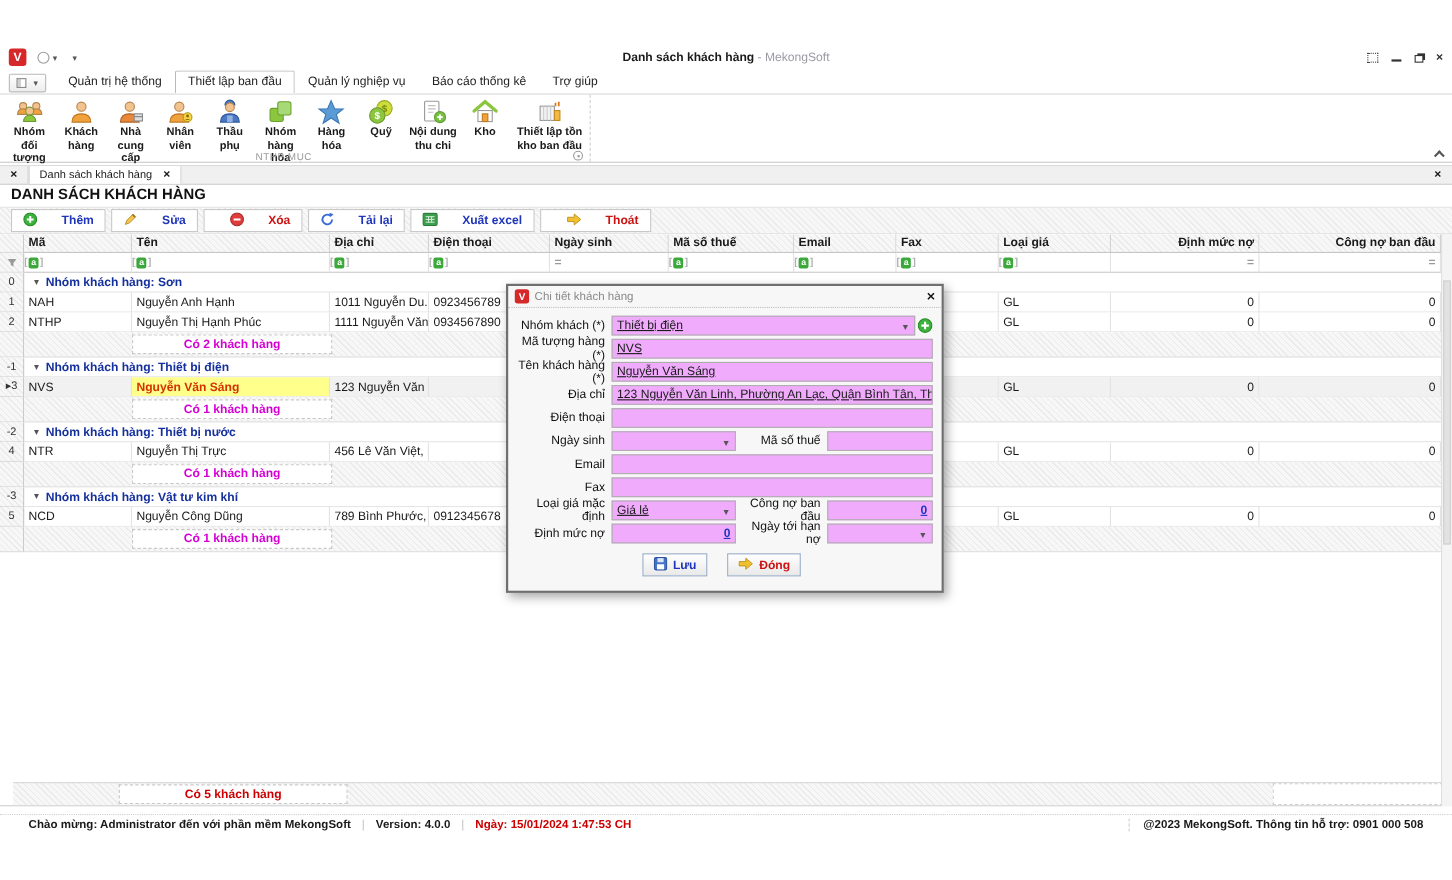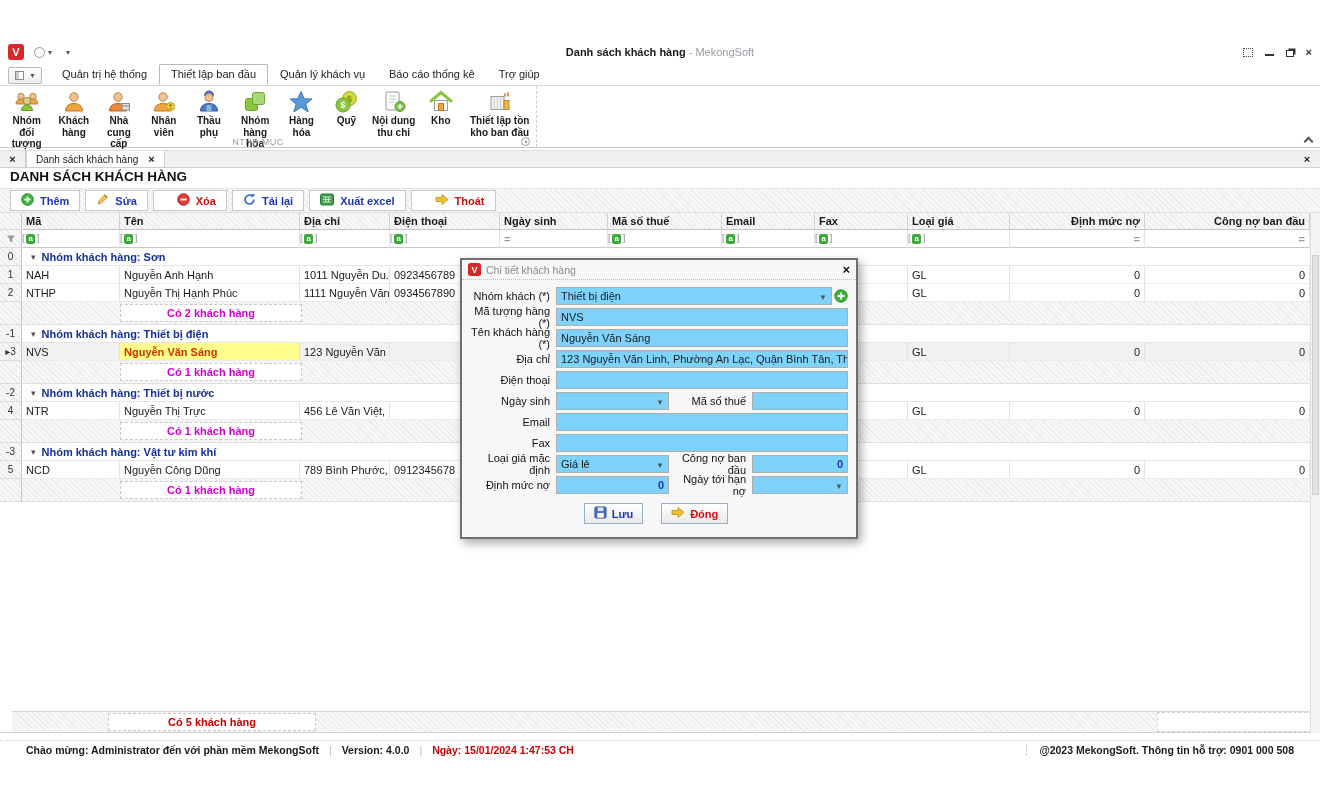--- a/index.html
+++ b/index.html
@@ -44,21 +44,21 @@
   #tabstrip { position:absolute; top:110px; left:0; right:0; height:18px; background:#f0f0f0; border-top:1px solid #dcdcdc; border-bottom:1px solid #cfcfcf; display:flex; align-items:stretch; }
   .ts-closeall { width:26px; display:flex; align-items:center; justify-content:center; font-weight:bold; font-size:11px; border-right:1px solid #cfcfcf; }
   .ts-tab { background:#fff; border-left:1px solid #cfcfcf; border-right:1px solid #cfcfcf; padding:0 9px; display:flex; align-items:center; gap:10px; font-size:10px; }
   .ts-x { font-weight:bold; font-size:11px; }
   .ts-right { margin-left:auto; width:26px; display:flex; align-items:center; justify-content:center; font-weight:bold; }
 
   
   #pagetitle { position:absolute; top:129px; left:10px; font-size:13.5px; font-weight:bold; color:#111; }
   .hatch { background-color:#f7f7f7; background-image:repeating-linear-gradient(45deg, rgba(150,150,150,0.13) 0 1px, transparent 1px 4px); }
   #toolbar { position:absolute; top:148px; left:0; right:0; height:25px; border-top:1px solid #e6e6e6; border-bottom:1px solid #e0e0e0; display:flex; align-items:center; gap:5px; padding-left:10px; }
-  .tbtn { display:flex; align-items:center; gap:6px; background:#fff; border:1px solid #c9c9c9; height:21px; padding:0 10px; font-weight:bold; font-size:11px; font-family:inherit; cursor:default; }
+  .tbtn { display:flex; align-items:center; gap:22px; background:#fff; border:1px solid #c9c9c9; height:21px; padding:0 10px; font-weight:bold; font-size:11px; font-family:inherit; cursor:default; }
   .tbtn.blue { color:#1f35bb; } .tbtn.red { color:#cc1111;padding-left:23px; }
 
   
   #grid { position:absolute; top:173px; left:0; width:1310px; height:520px; background:#fff; border-bottom:1px solid #cfcfcf; overflow:hidden; }
   #gscroll { position:absolute; top:173px; right:0; width:10px; height:520px; background:#f4f4f4; border-left:1px solid #e0e0e0; }
   #gthumb { position:absolute; left:1px; right:1px; top:42px; height:240px; background:#e2e2e2; border:1px solid #cfcfcf; }
   .grow { display:flex; width:1310px; }
   .g-ind { flex:0 0 22px; border-right:1px solid #c6c6c6; border-bottom:1px solid #ddd; font-size:10px; color:#333; display:flex; align-items:center; justify-content:center; }
   .gcell { border-right:1px solid #e3e3e3; border-bottom:1px solid #ececec; padding:0 4px; white-space:nowrap; overflow:hidden; display:flex; align-items:center; }
   .gcell.tr { justify-content:flex-end; }
@@ -82,21 +82,21 @@
 
   
   #modal { position:absolute; left:460px; top:218px; width:398px; height:281px; background:#f7f7f7; border:2px solid #6f6f6f; box-shadow:3px 4px 9px rgba(0,0,0,0.35); z-index:50; }
   .m-title { height:20px; display:flex; align-items:center; gap:5px; padding:0 6px; border-bottom:1px dotted #bdbdbd; color:#8a8a8a; font-size:10.5px; }
   .m-logo { width:13px; height:13px; background:#d62828; border-radius:2.5px; color:#fff; font-weight:bold; font-size:9px; display:inline-flex; align-items:center; justify-content:center; }
   .m-close { margin-left:auto; color:#111; font-weight:bold; font-size:13px; line-height:1; }
   .m-body { padding:6px 8px 0 2px; }
   .m-row { display:flex; align-items:center; height:20px; margin-bottom:1px; }
   .m-label { flex:0 0 92px; text-align:right; padding-right:6px; color:#111; }
   .m-label.mid { flex:1; }
-  .m-input { flex:1; height:18px; line-height:16px; background:#7dd3fc; border:1px solid #aeaeae; padding:0 4px; white-space:nowrap; overflow:hidden; }
+  .m-input { flex:1; height:18px; line-height:16px; background:#f0abfc; border:1px solid #aeaeae; padding:0 4px; white-space:nowrap; overflow:hidden;text-decoration:underline; }
   .m-input.small { flex:0 0 113px; }
   .m-input.right2 { flex:0 0 96px; }
   .m-input.num { color:#1f35bb; font-weight:bold; text-align:right; }
   .m-combo { position:relative; padding-right:14px; }
   .m-combo .cbo { position:absolute; right:4px; top:2px; font-size:8px; color:#555; }
   .m-plus { flex:0 0 16px; display:flex; justify-content:flex-end; }
   .m-btnrow { display:flex; justify-content:center; gap:18px; margin-top:8px; }
   .m-btn { display:flex; align-items:center; gap:5px; background:linear-gradient(#fff,#e9e9e9); border:1px solid #9ab0c9; height:21px; padding:0 9px; font-weight:bold; font-size:11px; font-family:inherit; }
   .m-btn.save { color:#1f35bb; } .m-btn.closeb { color:#cc1111; }
 
@@ -128,21 +128,21 @@
     </div>
   </div>
 
   <div id="rtabs">
     <span class="appmenu">
       <span class="pane"></span>
       <span class="caret">▾</span>
     </span>
   <div class="rtab">Quản trị hệ thống</div>
       <div class="rtab active">Thiết lập ban đầu</div>
-      <div class="rtab">Quản lý khách vụ</div>
+      <div class="rtab">Quản lý nghiệp vụ</div>
       <div class="rtab">Báo cáo thống kê</div>
       <div class="rtab">Trợ giúp</div>
     </div>
 
   <div id="ribbon">
     <div id="rgroup">
       <div id="ritems">
           <div class="ritem">
             <span class="ricon">
               <svg width="26" height="26" viewBox="0 0 26 26">

